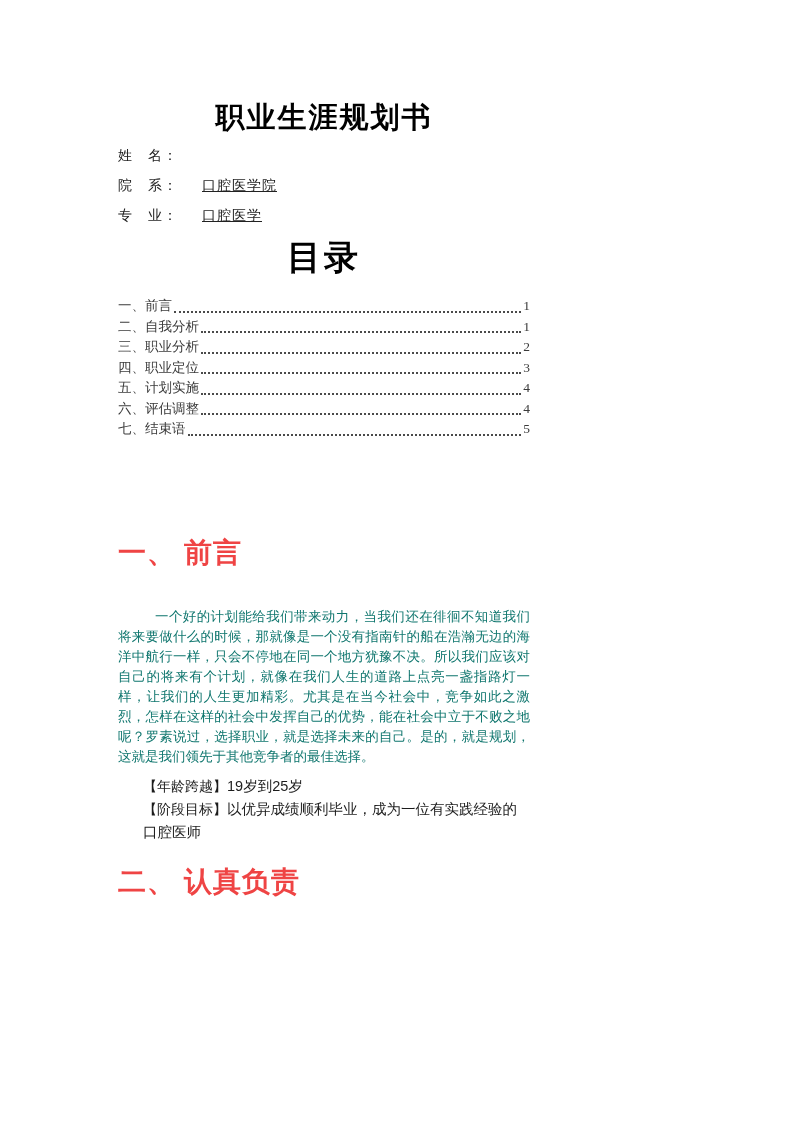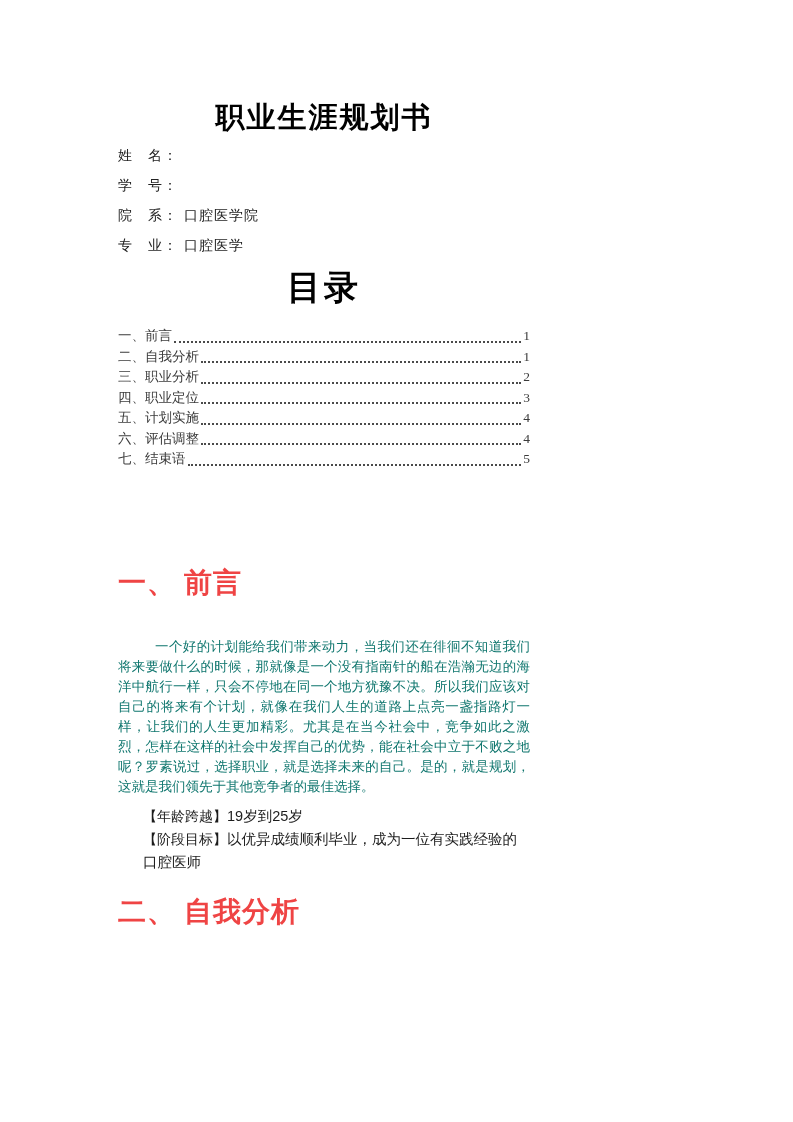--- a/index.html
+++ b/index.html
@@ -27,21 +27,21 @@
     color: #000000;
   }
 
   .info-block { margin-top: 4px; }
   .info-line {
     font-size: 14px;
     line-height: 30px;
     color: #222222;
     letter-spacing: 1px;
   }
-  .info-line .info-value { margin-left: 6px; }
+  .info-line .info-value { margin-left: 24px; text-decoration: underline; }
 
   .toc-title {
     margin-top: 6px;
     text-align: center;
     font-size: 34px;
     line-height: 42px;
     font-weight: bold;
     letter-spacing: 3px;
     color: #000000;
   }
@@ -100,23 +100,20 @@
 
 <div class="page">
 
   <h1 class="doc-title">职业生涯规划书</h1>
 
   <div class="info-block">
     <div class="info-line">
       <span class="info-label">姓　名：</span><span class="info-value"></span>
     </div>
     <div class="info-line">
-      <span class="info-label">学　号：</span><span class="info-value"></span>
-    </div>
-    <div class="info-line">
       <span class="info-label">院　系：</span><span class="info-value">口腔医学院</span>
     </div>
     <div class="info-line">
       <span class="info-label">专　业：</span><span class="info-value">口腔医学</span>
     </div>
   </div>
 
   <h2 class="toc-title">目录</h2>
 
   <div class="toc">
@@ -163,16 +160,16 @@
 
   <div class="bullet-list">
     <div class="bullet-line">
       <span class="b-label">【年龄跨越】</span><span class="b-value">19岁到25岁</span>
     </div>
     <div class="bullet-line">
       <span class="b-label">【阶段目标】</span><span class="b-value">以优异成绩顺利毕业，成为一位有实践经验的口腔医师</span>
     </div>
   </div>
 
-  <h2 class="sec-heading second">二、 自我分析</h2>
+  <h2 class="sec-heading second">二、 认真负责</h2>
 
 
 </div>
 
 </body></html>

